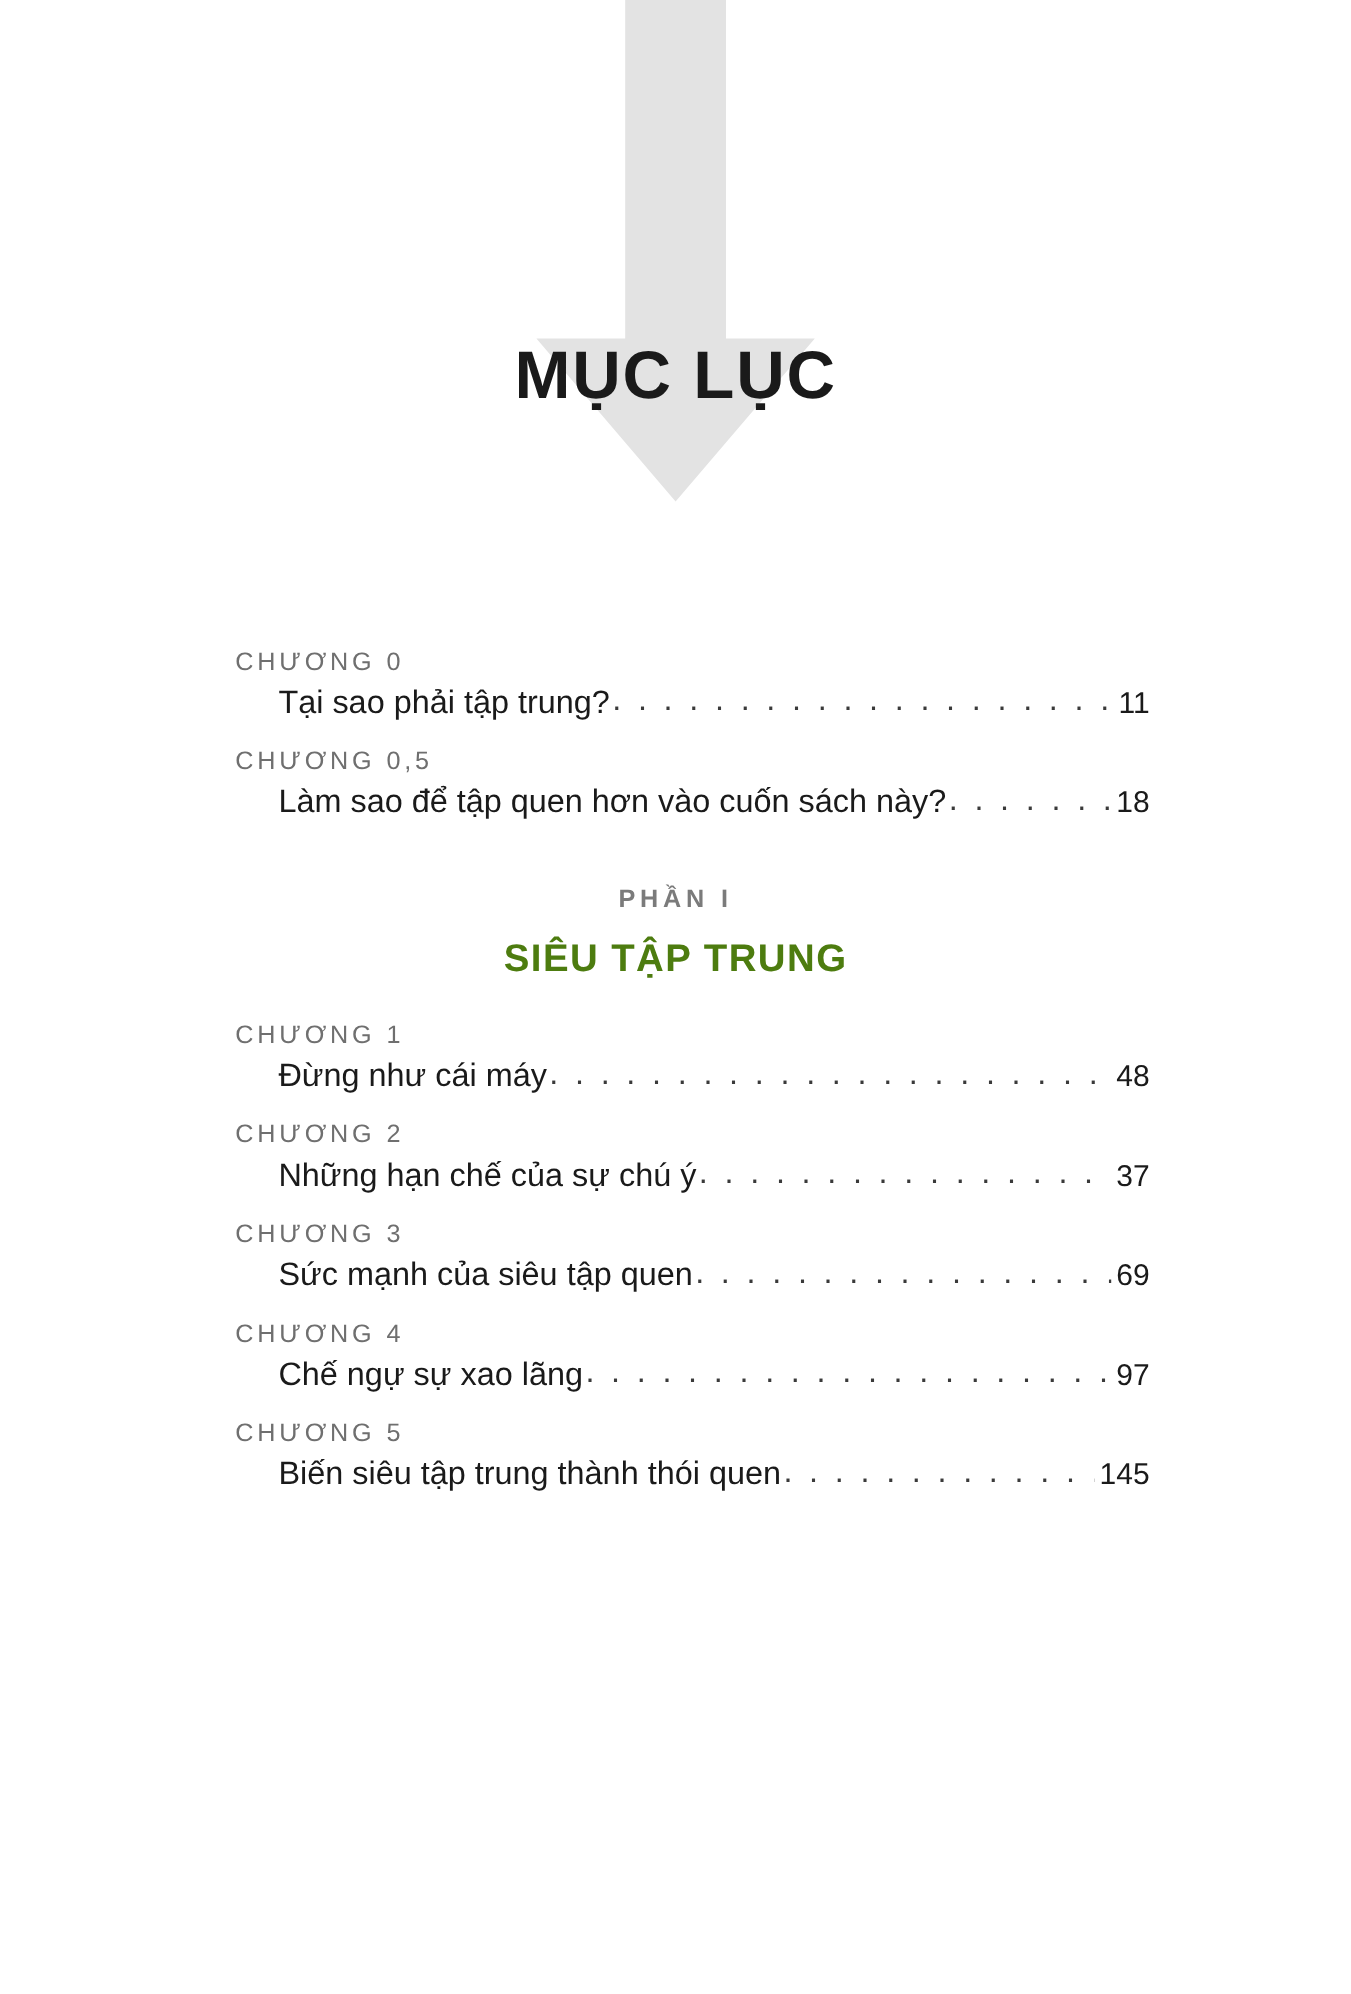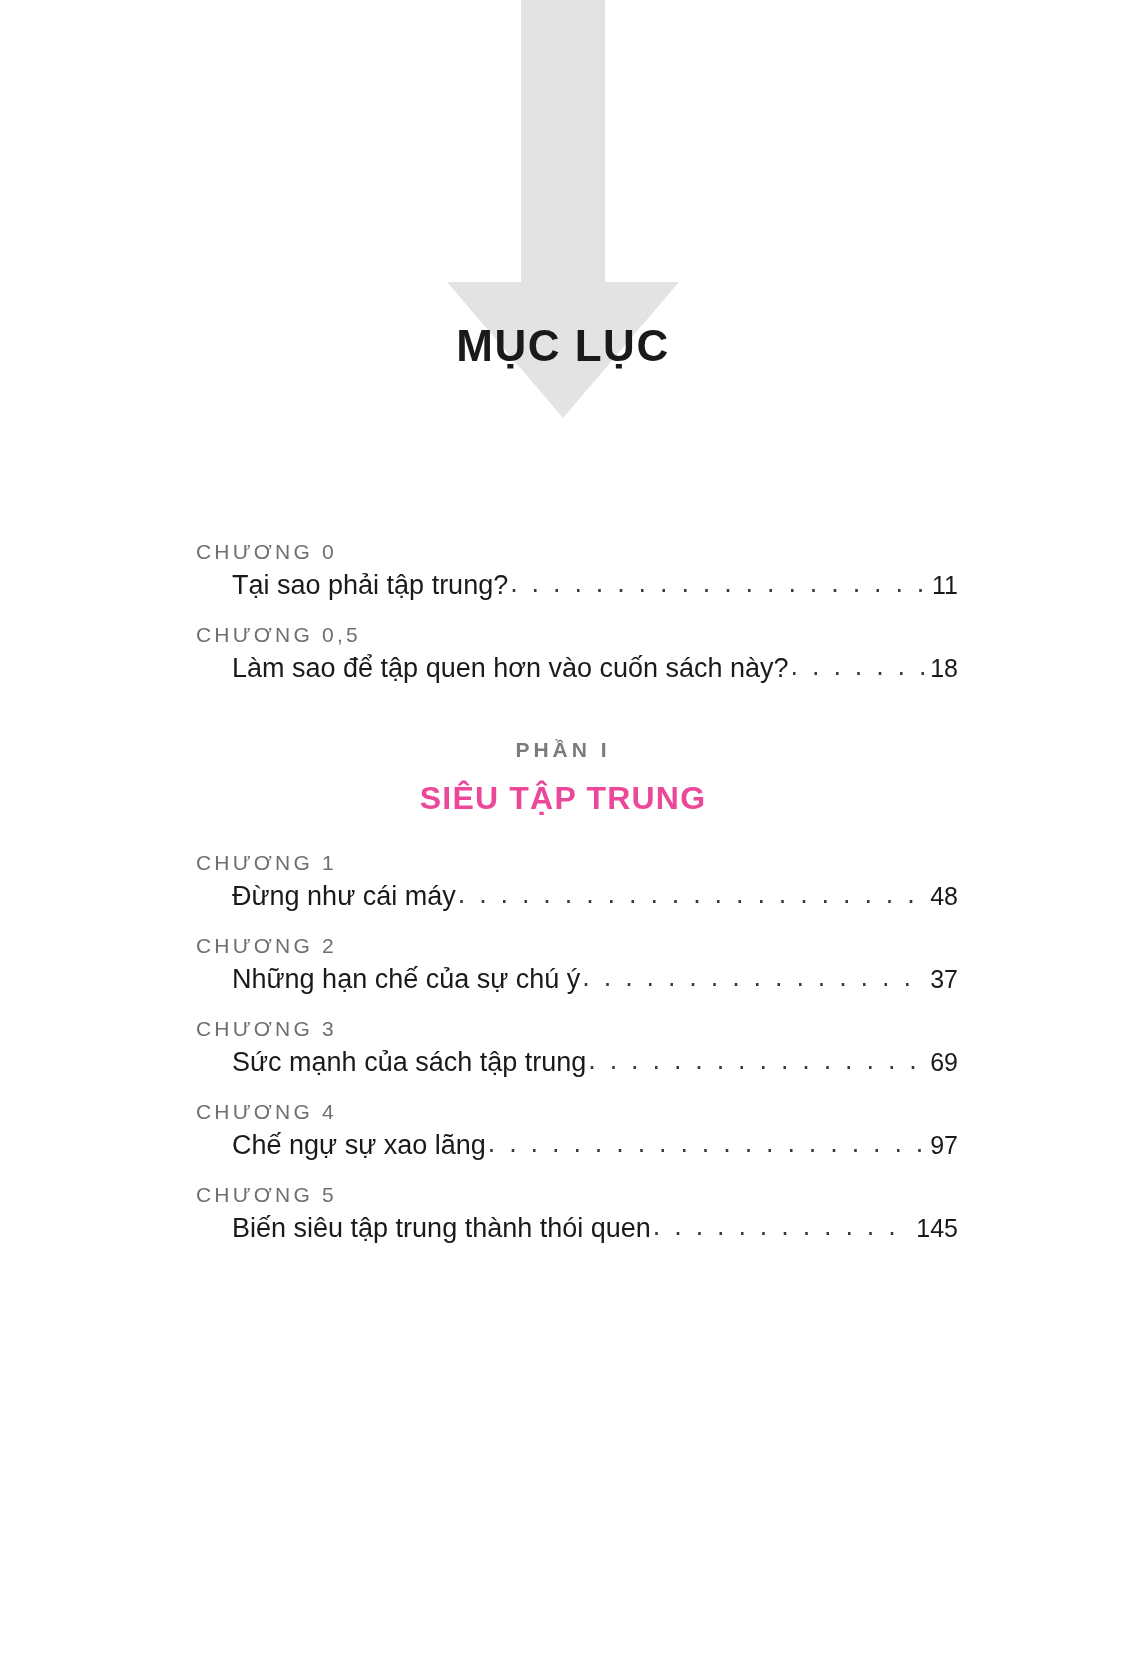--- a/index.html
+++ b/index.html
@@ -28,25 +28,24 @@
     top: 0;
     width: 260px;
     height: 420px;
   }
   .page-title {
     position: absolute;
     left: 0;
     right: 0;
     top: 280px;
     text-align: center;
-    font-size: 44px;
+    font-size: 56px;
     font-weight: bold;
     letter-spacing: 1.5px;
     color: #1a1a1a;
-    margin-top: 41px;
   }
 
   
   .toc {
     margin: 0 auto;
     width: 790px;
     padding-top: 100px;
   }
 
   .chapter-label {
@@ -93,21 +92,21 @@
     font-size: 21px;
     letter-spacing: 4px;
     color: #7b7b7b;
     font-weight: bold;
     margin-bottom: 18px;
   }
   .part-title {
     font-size: 32px;
     font-weight: bold;
     letter-spacing: 1.2px;
-    color: #ec4899;
+    color: #4d7c0f;
   }
 
   .group { margin-bottom: 4px; margin-left: 24px; }
 </style>
 </head>
 <body>
 
 <div class="hero">
   <svg class="arrow" viewBox="0 0 260 420" aria-hidden="true">
     <polygon points="88,0 172,0 172,282 246,282 130,418 14,282 88,282" fill="#e3e3e3"></polygon>
@@ -154,21 +153,21 @@
     <div class="entry">
       <span class="entry-title">Những hạn chế của sự chú ý</span>
       <span class="leader">. . . . . . . . . . . . . . . . . . . . . . . . . . . . . . . . . . . . . . . . . . . . . . . . . . . . . . . . . . . . . .</span>
       <span class="page-no">37</span>
     </div>
   </div>
 
   <div class="group">
     <div class="chapter-label">CHƯƠNG 3</div>
     <div class="entry">
-      <span class="entry-title">Sức mạnh của sách tập trung</span>
+      <span class="entry-title">Sức mạnh của siêu tập quen</span>
       <span class="leader">. . . . . . . . . . . . . . . . . . . . . . . . . . . . . . . . . . . . . . . . . . . . . . . . . . . . . . . . . . . . . .</span>
       <span class="page-no">69</span>
     </div>
   </div>
 
   <div class="group">
     <div class="chapter-label">CHƯƠNG 4</div>
     <div class="entry">
       <span class="entry-title">Chế ngự sự xao lãng</span>
       <span class="leader">. . . . . . . . . . . . . . . . . . . . . . . . . . . . . . . . . . . . . . . . . . . . . . . . . . . . . . . . . . . . . .</span>

